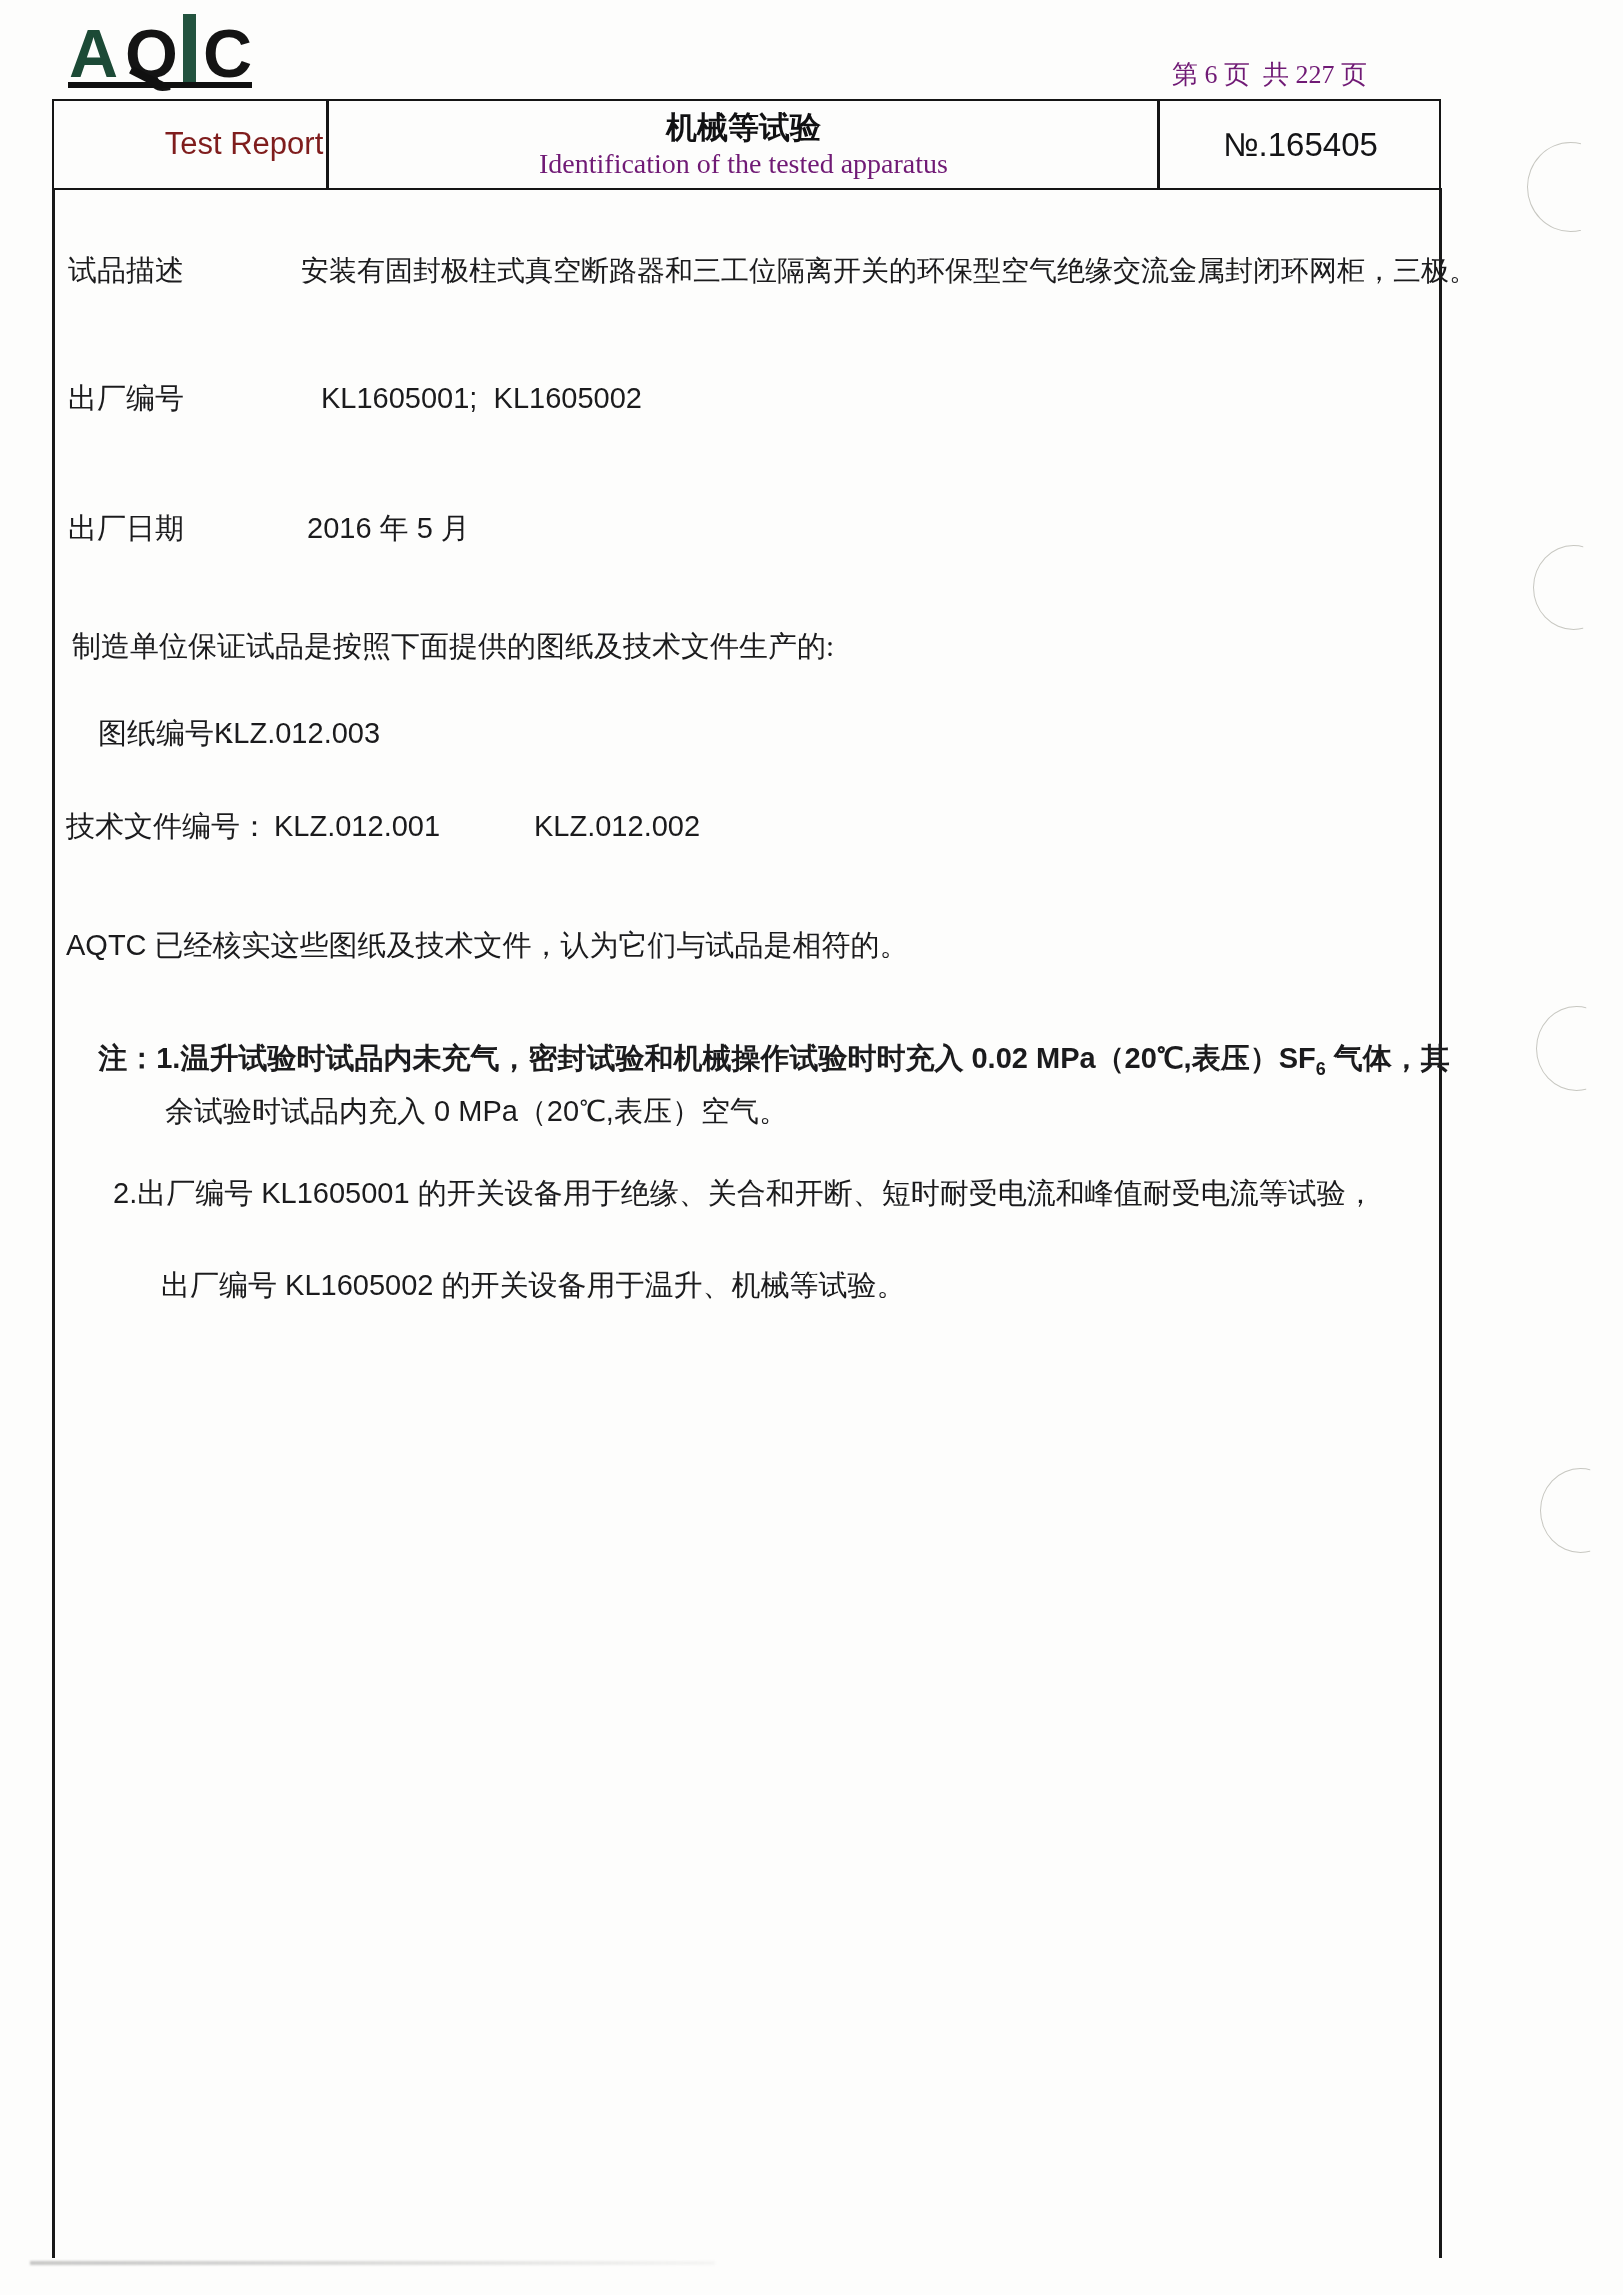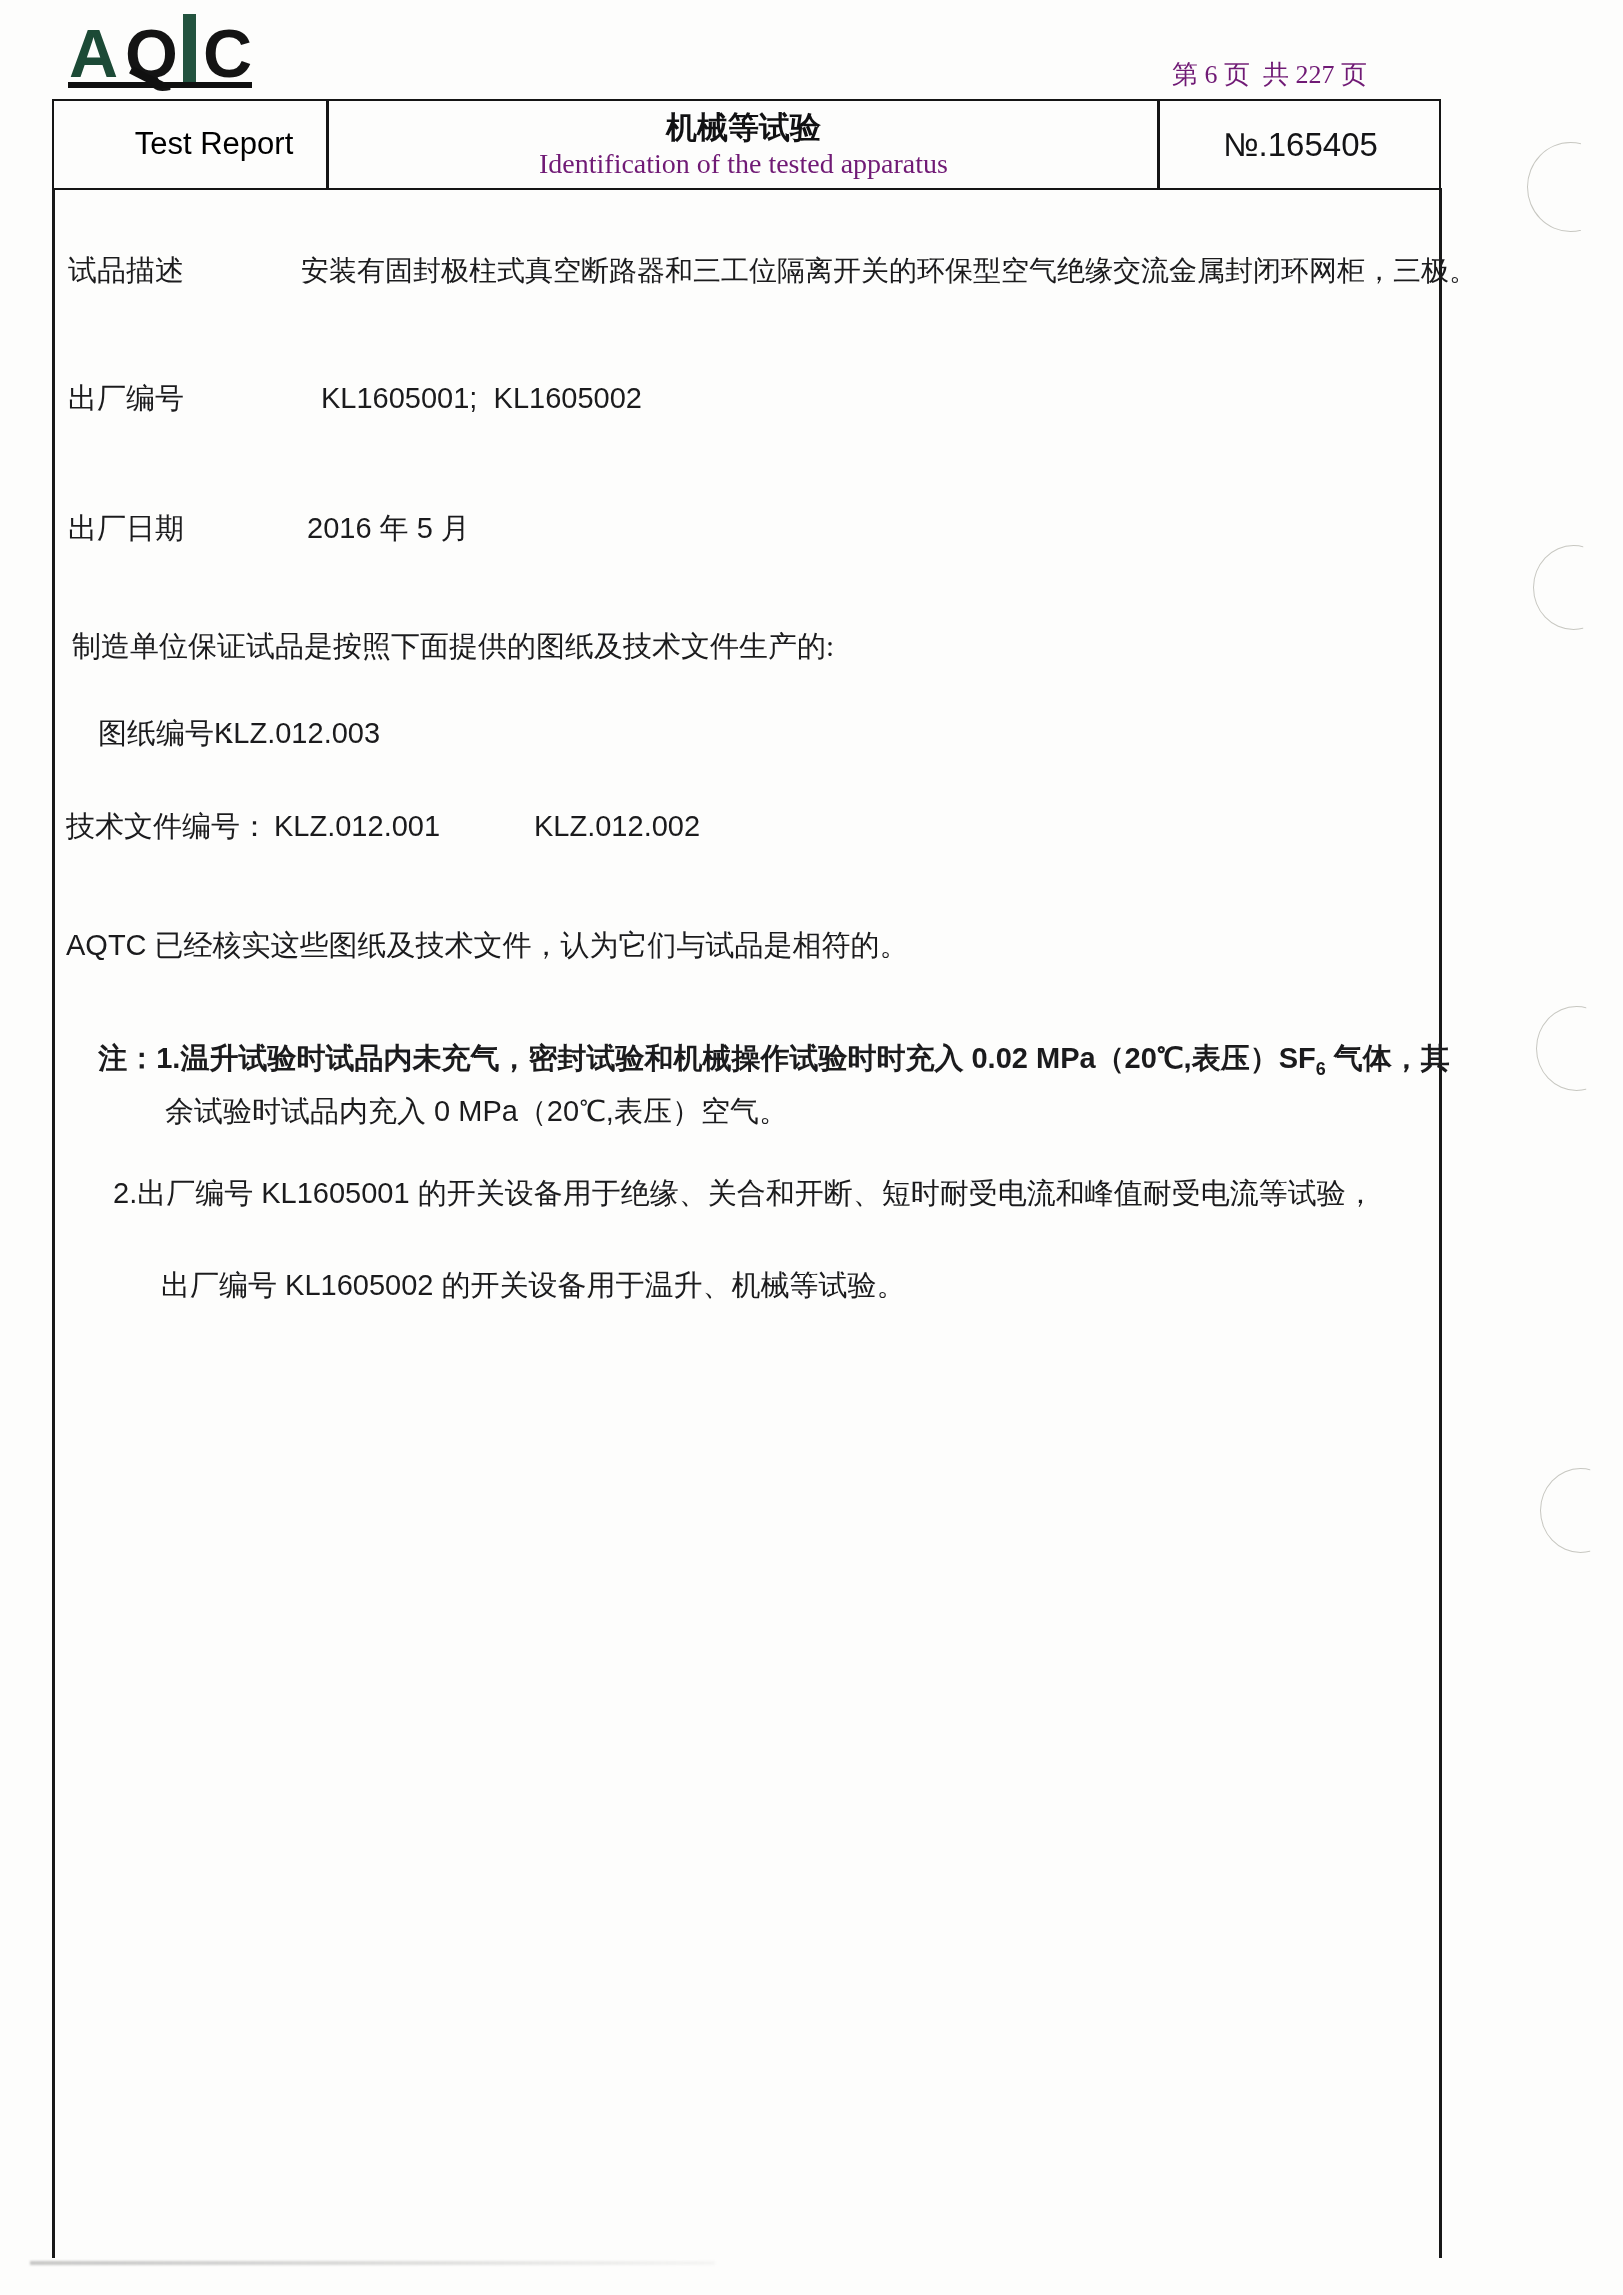--- a/index.html
+++ b/index.html
@@ -33,21 +33,21 @@
   
   .hdr{
     position:absolute;left:52px;top:99px;width:1389px;height:91px;
     border:2.5px solid #151515;box-sizing:border-box;background:#fdfdfc;
   }
   .hdr-div{position:absolute;top:0;bottom:0;width:2.5px;background:#151515;}
   .hdr-div1{left:272px;}
   .hdr-div2{left:1103px;}
   .hdr-cell{position:absolute;white-space:pre;}
   .cell-test-report{left:0px;top:25px;width:320px;text-align:center;
-    font-family:"Liberation Sans", sans-serif;font-size:31px;color:#000000;}
+    font-family:"Liberation Sans", sans-serif;font-size:31px;color:#7f1d1d;padding-left:30px;}
   .cell-title-zh{left:275px;top:6px;width:829px;text-align:center;
     font-size:31px;font-weight:700;color:#111113;}
   .cell-title-en{left:275px;top:47px;width:829px;text-align:center;
     font-family:Liberation Serif, serif;font-size:28px;color:#701a75;}
   .cell-report-no{left:1106px;top:25px;width:281px;text-align:center;
     font-family:"Liberation Sans", sans-serif;font-size:33px;color:#141416;}
   
   .content-left{position:absolute;left:52px;top:188px;width:2.5px;height:2070px;background:#181818;}
   .content-right{position:absolute;left:1439px;top:188px;width:2.5px;height:2070px;background:#181818;}
   .bottom-smudge{

